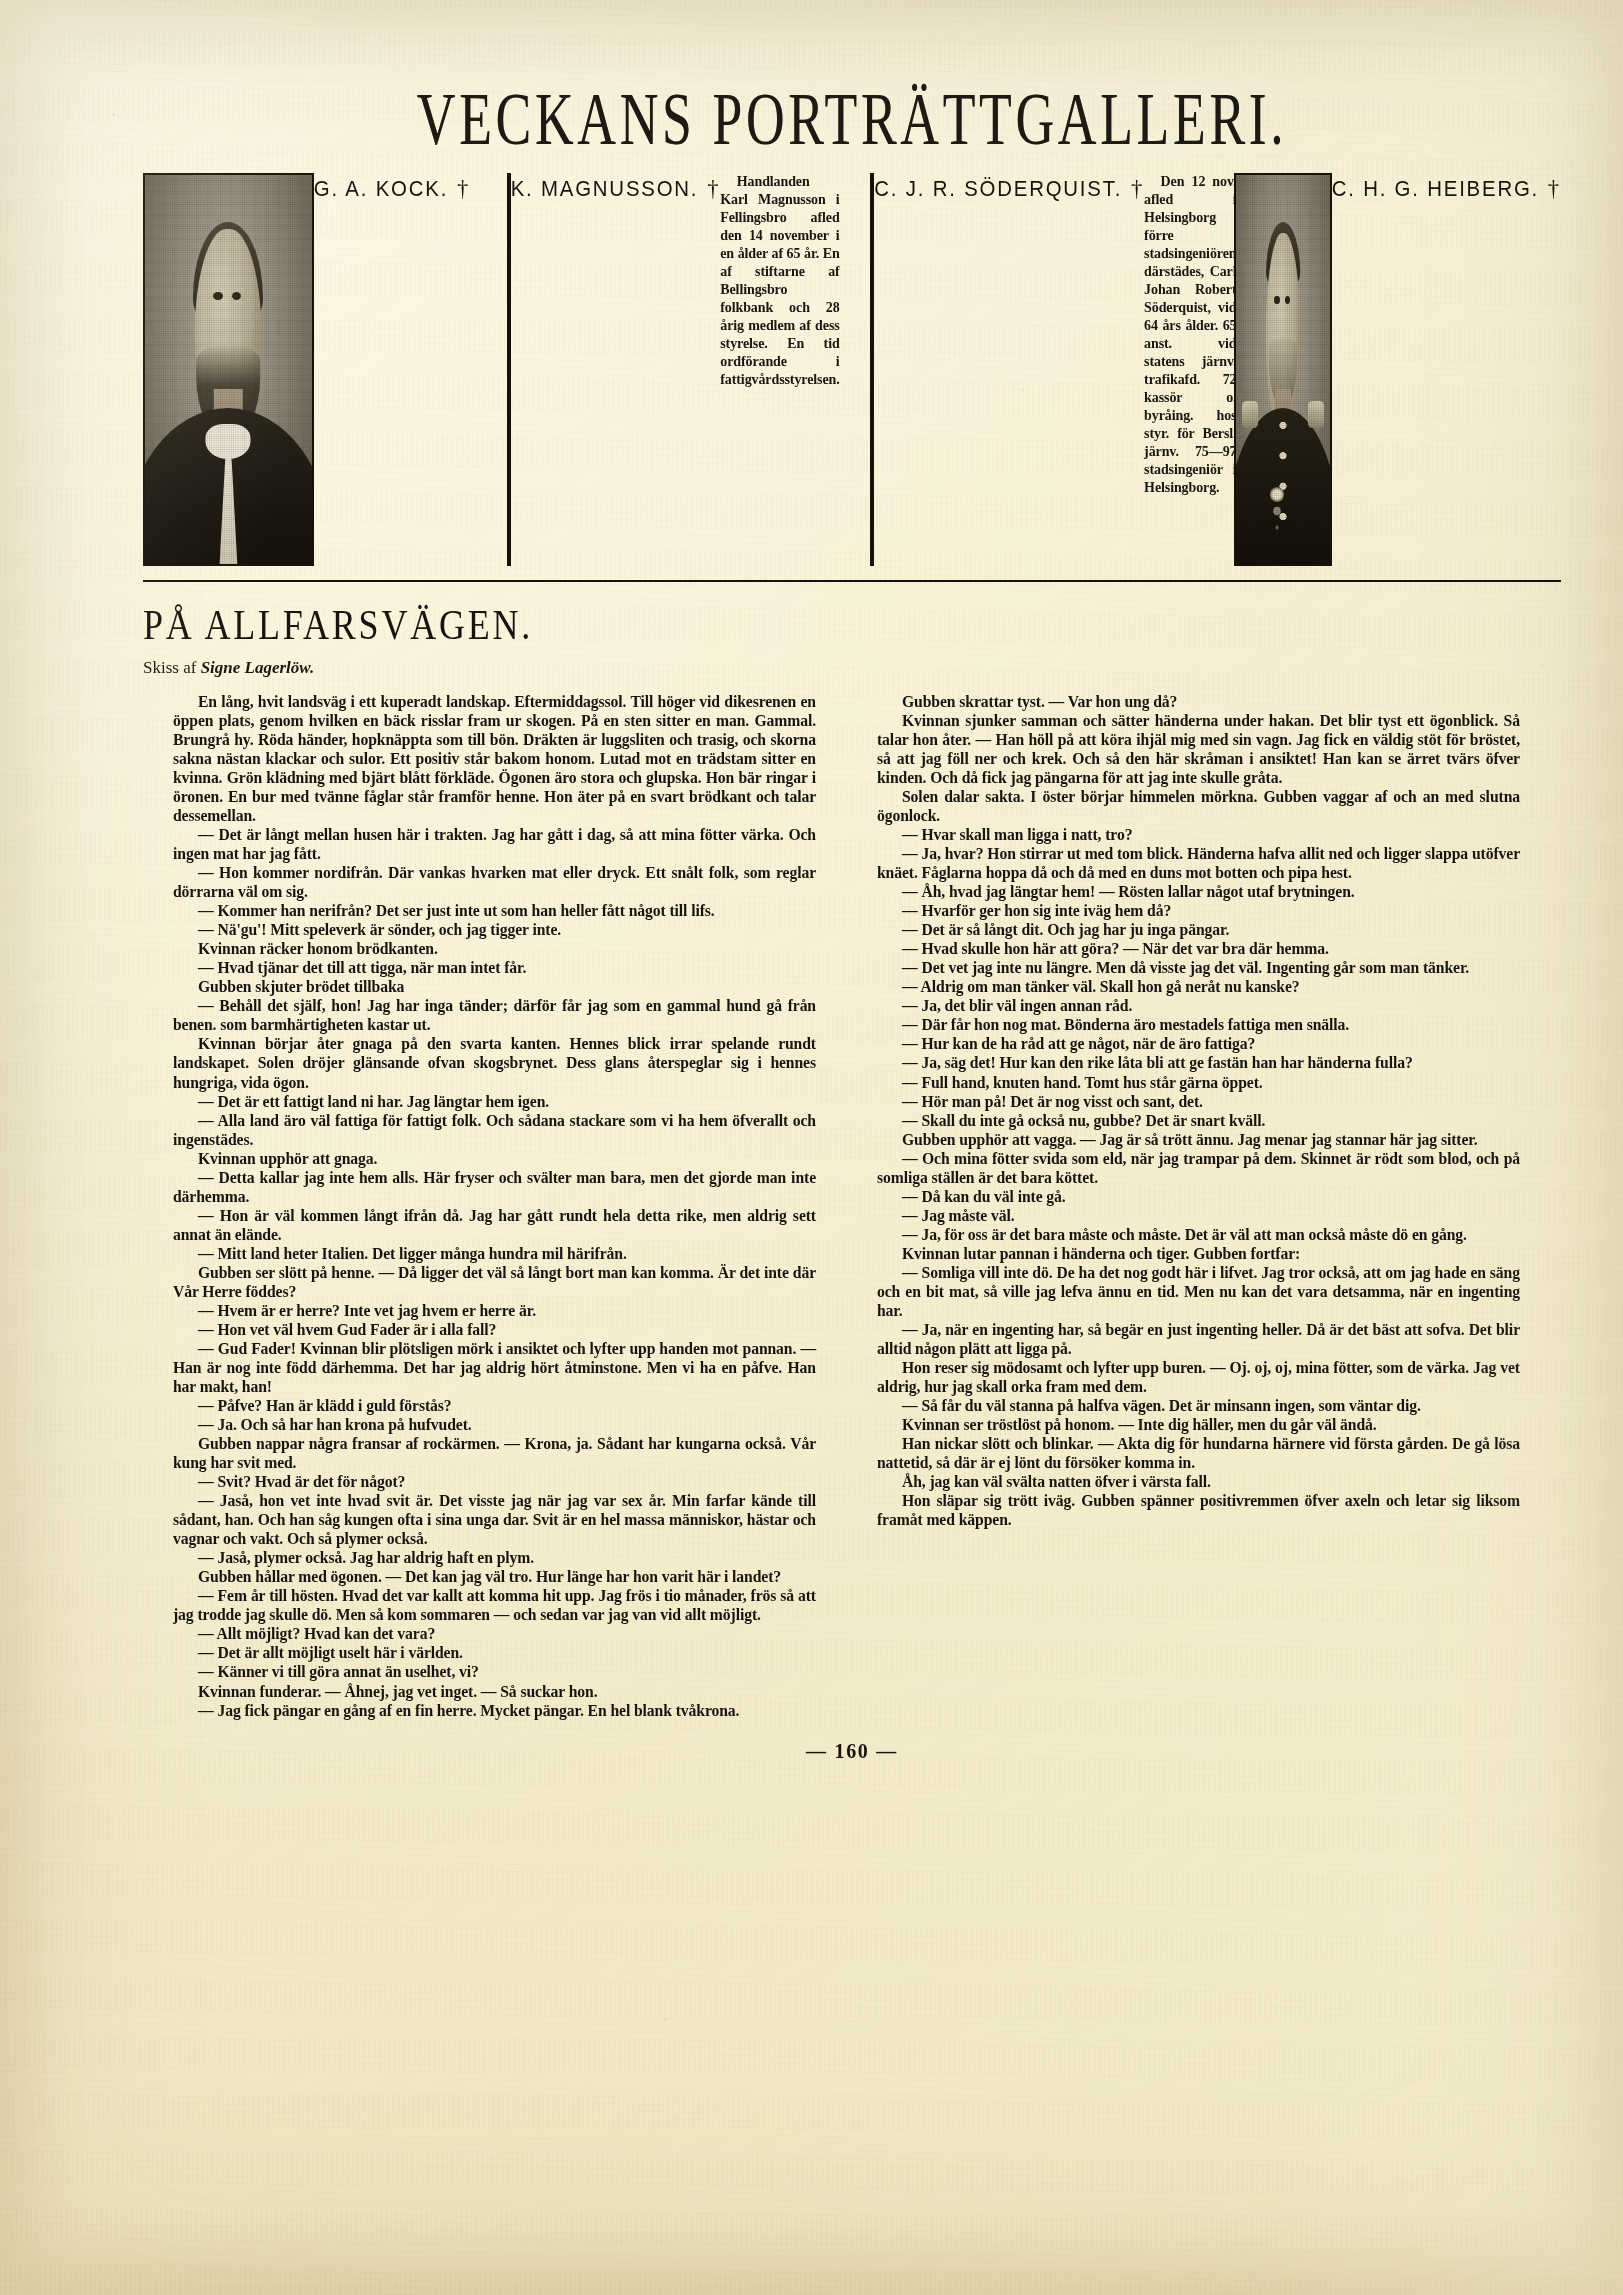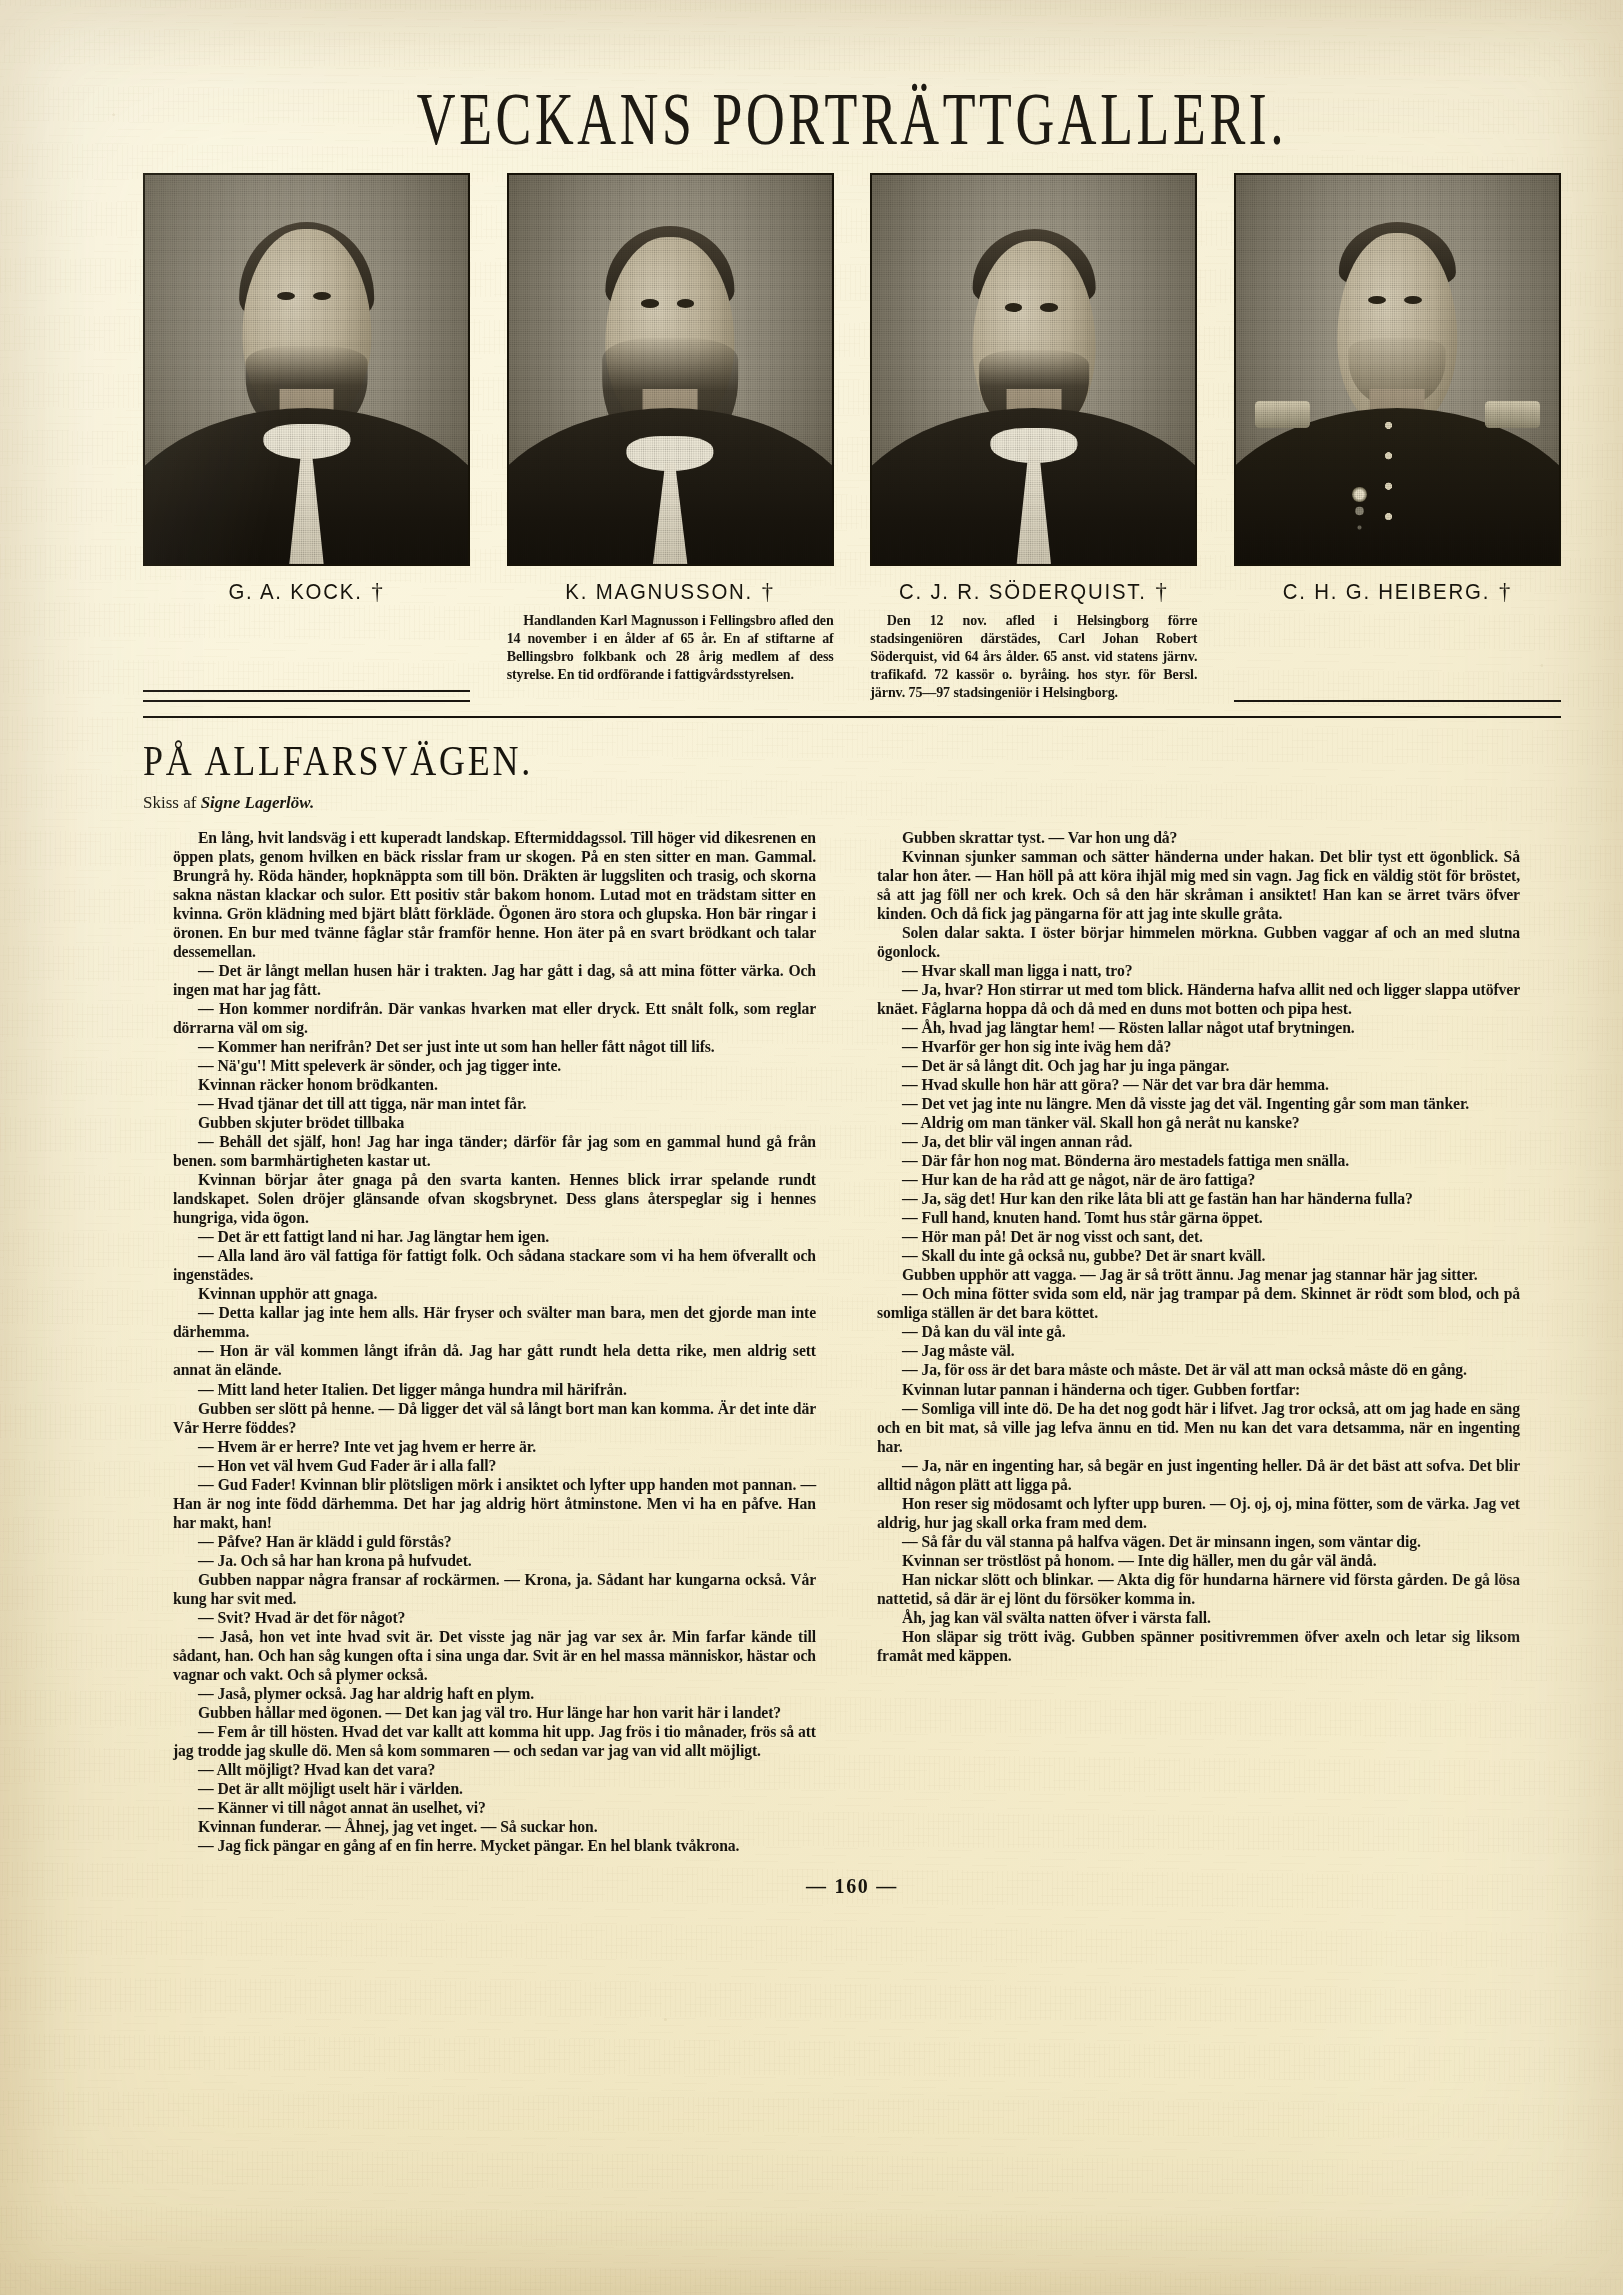--- a/index.html
+++ b/index.html
@@ -81,21 +81,20 @@
   
   .portrait-row {
     display: flex;
     justify-content: space-between;
     gap: 14.3px;
     margin-top: 33px;
   }
   .portrait-cell {
     width: 327px;
     display: flex;
-    flex-direction: column;
   }
   .portrait-frame {
     width: 100%;
     height: 393px;
     border: 2.8px solid #161208;
     box-sizing: border-box;
     overflow: hidden;
     position: relative;
     background: #8c8679;
   }
@@ -468,21 +467,21 @@
           <p>— Påfve? Han är klädd i guld förstås?</p>
           <p>— Ja. Och så har han krona på hufvudet.</p>
           <p>Gubben nappar några fransar af rockärmen. — Krona, ja. Sådant har kungarna också. Vår kung har svit med.</p>
           <p>— Svit? Hvad är det för något?</p>
           <p>— Jaså, hon vet inte hvad svit är. Det visste jag när jag var sex år. Min farfar kände till sådant, han. Och han såg kungen ofta i sina unga dar. Svit är en hel massa människor, hästar och vagnar och vakt. Och så plymer också.</p>
           <p>— Jaså, plymer också. Jag har aldrig haft en plym.</p>
           <p>Gubben hållar med ögonen. — Det kan jag väl tro. Hur länge har hon varit här i landet?</p>
           <p>— Fem år till hösten. Hvad det var kallt att komma hit upp. Jag frös i tio månader, frös så att jag trodde jag skulle dö. Men så kom sommaren — och sedan var jag van vid allt möjligt.</p>
           <p>— Allt möjligt? Hvad kan det vara?</p>
           <p>— Det är allt möjligt uselt här i världen.</p>
-          <p>— Känner vi till något annat än uselhet, vi?</p>
+          <p>— Känner vi till göra annat än uselhet, vi?</p>
           <p>Kvinnan funderar. — Åhnej, jag vet inget. — Så suckar hon.</p>
           <p>— Jag fick pängar en gång af en fin herre. Mycket pängar. En hel blank tvåkrona.</p>
         </div>
       <div class="col" id="col-right">
           <p>Gubben skrattar tyst. — Var hon ung då?</p>
           <p>Kvinnan sjunker samman och sätter händerna under hakan. Det blir tyst ett ögonblick. Så talar hon åter. — Han höll på att köra ihjäl mig med sin vagn. Jag fick en väldig stöt för bröstet, så att jag föll ner och krek. Och så den här skråman i ansiktet! Han kan se ärret tvärs öfver kinden. Och då fick jag pängarna för att jag inte skulle gråta.</p>
           <p>Solen dalar sakta. I öster börjar himmelen mörkna. Gubben vaggar af och an med slutna ögonlock.</p>
           <p>— Hvar skall man ligga i natt, tro?</p>
           <p>— Ja, hvar? Hon stirrar ut med tom blick. Händerna hafva allit ned och ligger slappa utöfver knäet. Fåglarna hoppa då och då med en duns mot botten och pipa hest.</p>
           <p>— Åh, hvad jag längtar hem! — Rösten lallar något utaf brytningen.</p>

